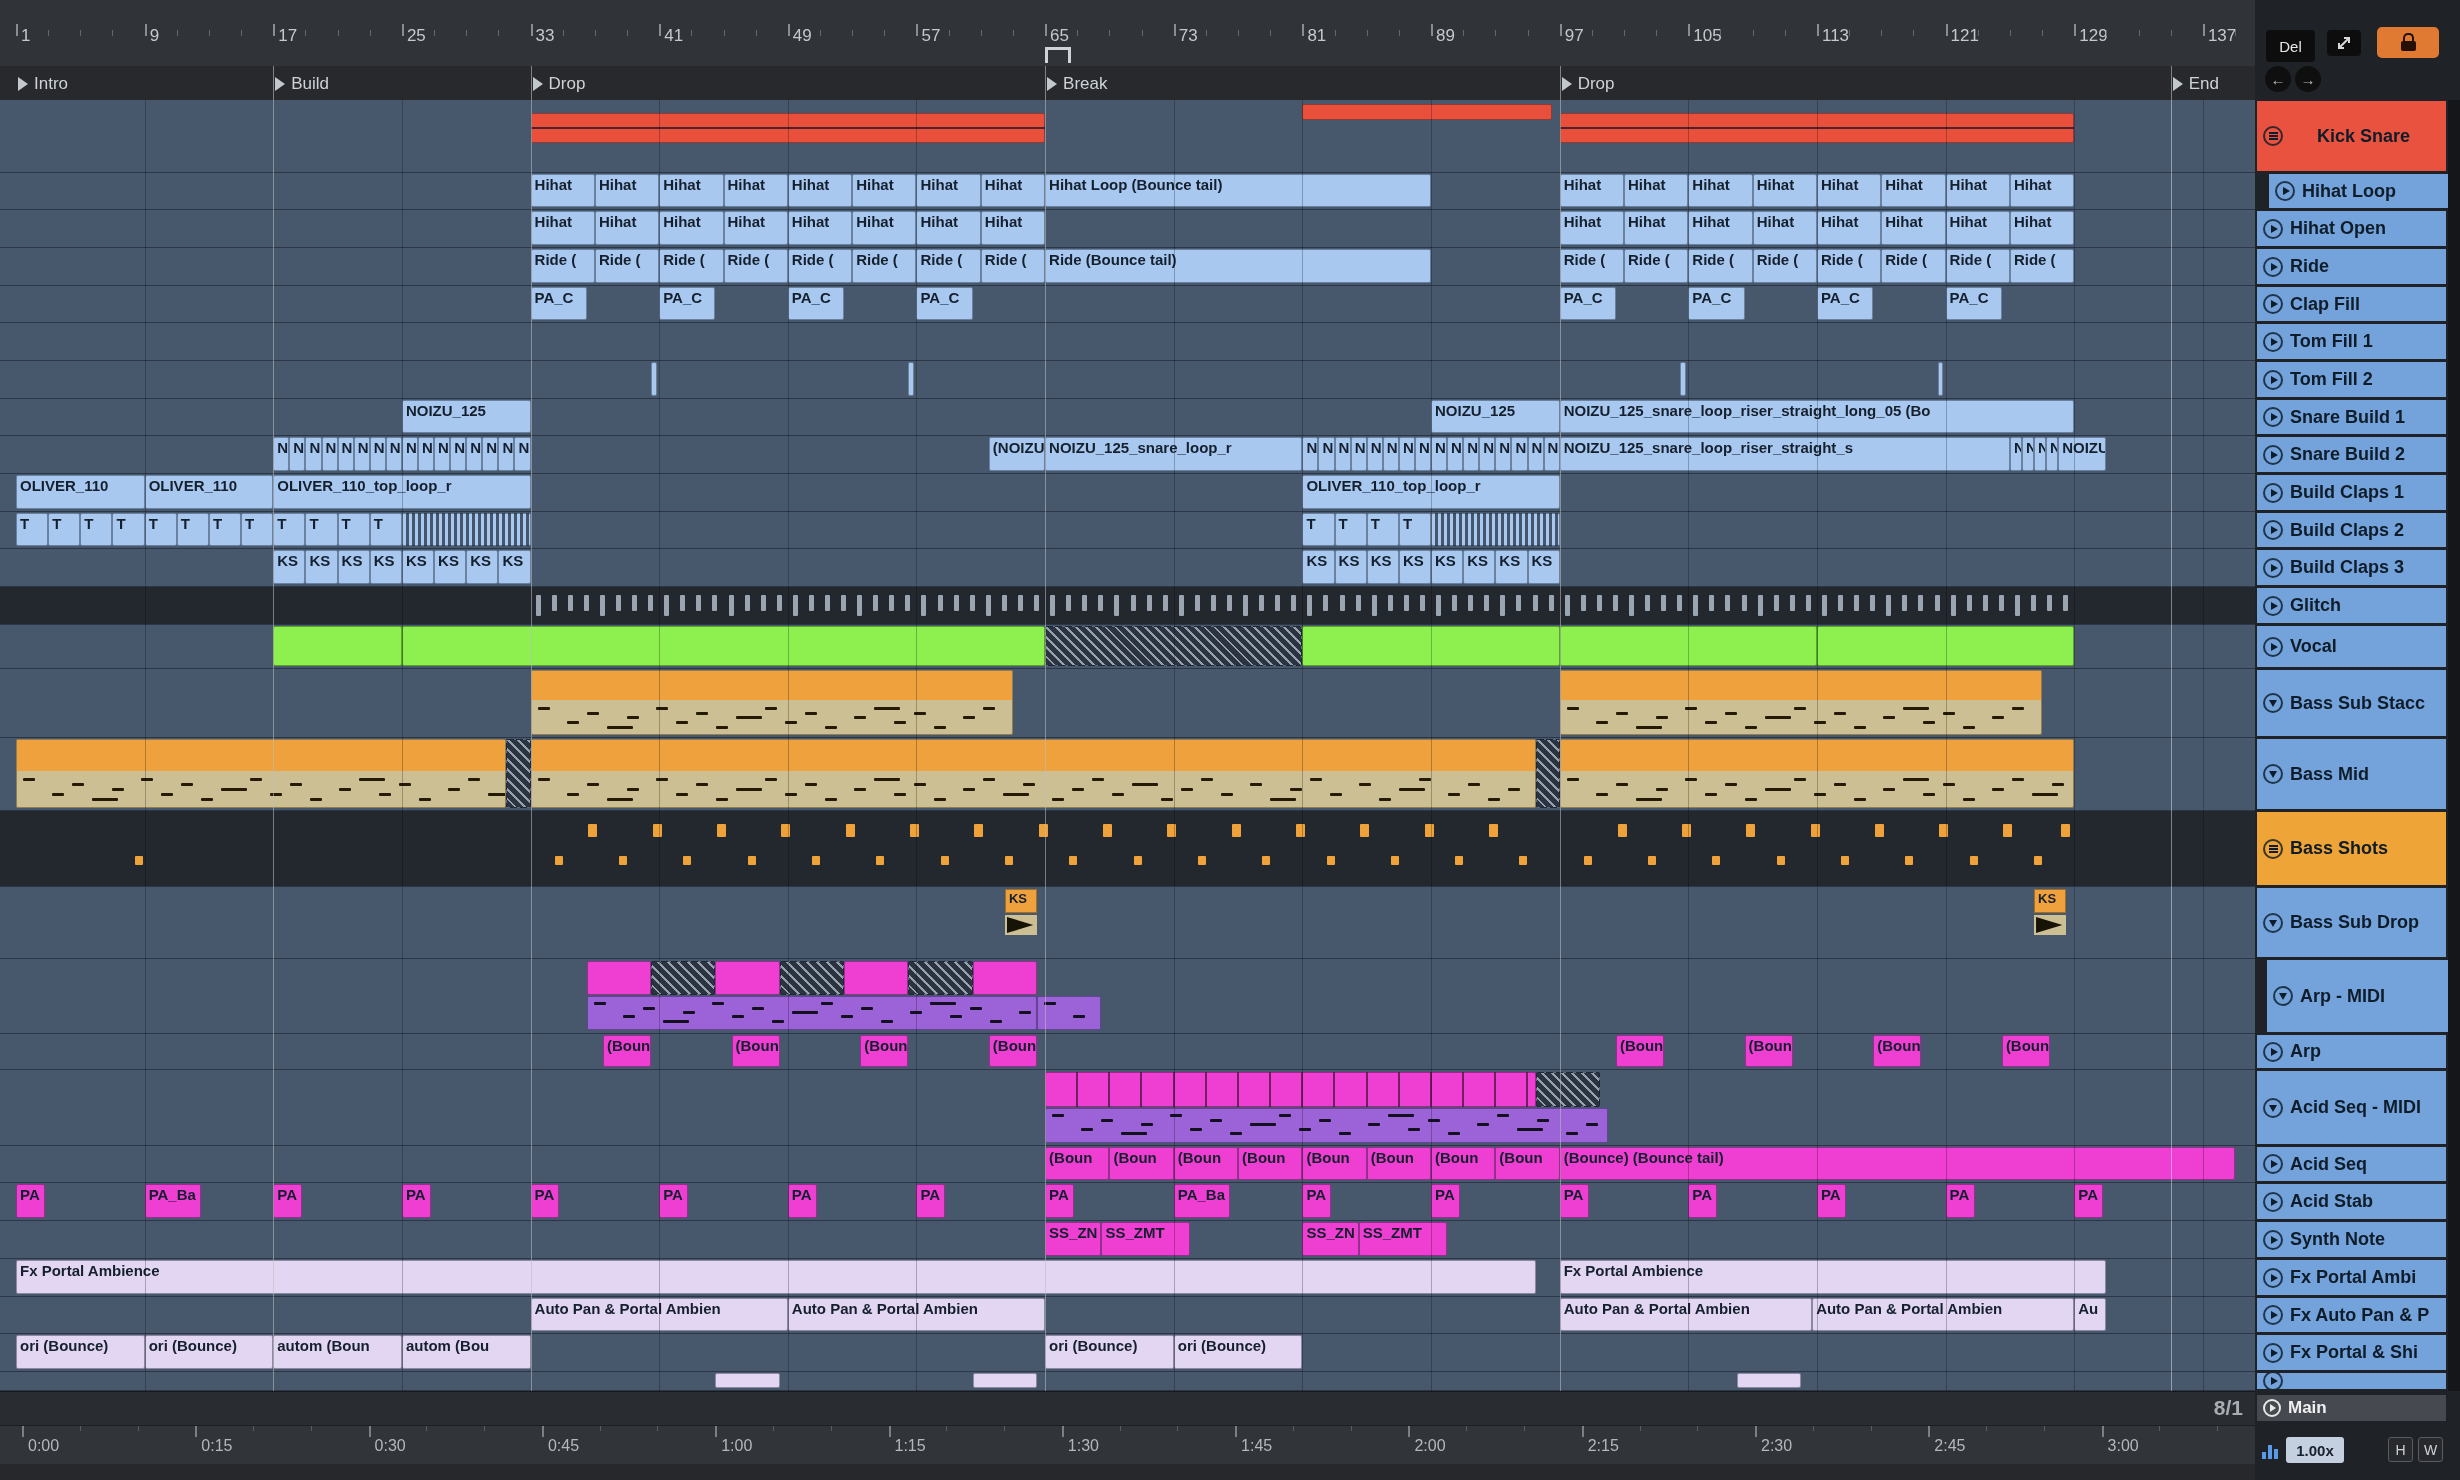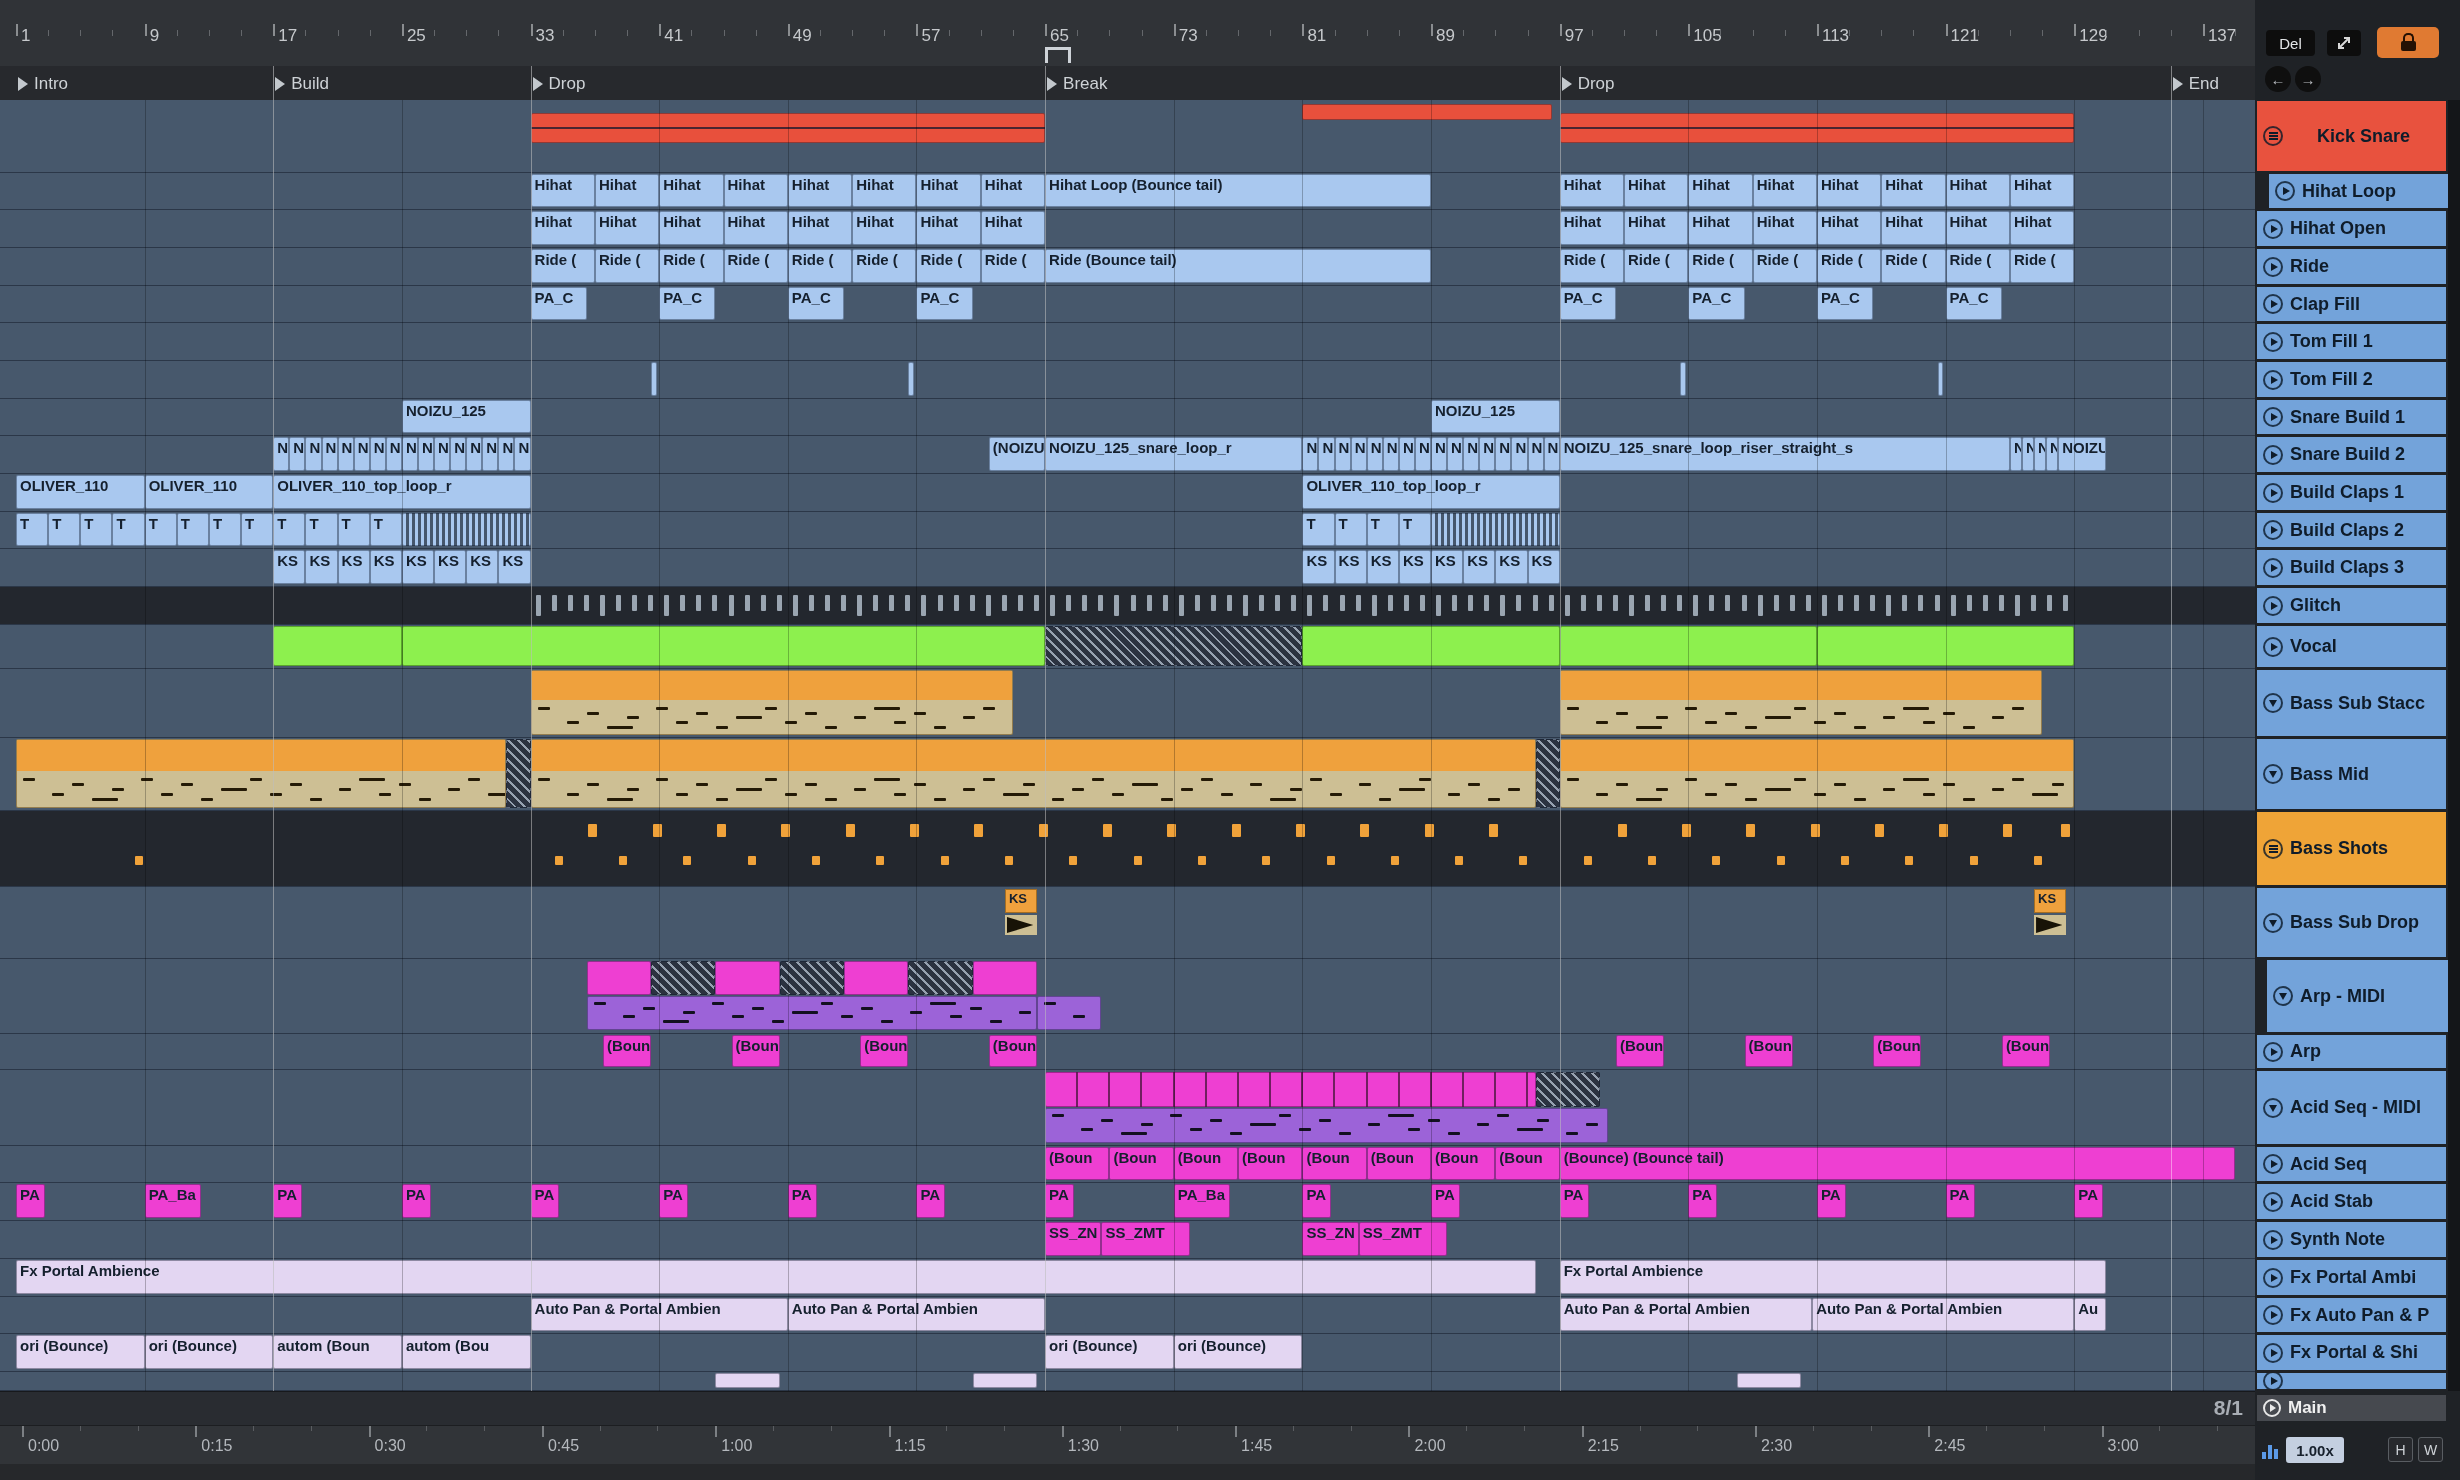--- a/index.html
+++ b/index.html
@@ -67,21 +67,21 @@
   .g.play{width:0;height:0;border-left:7px solid #0f1c2a;border-top:4.5px solid transparent;border-bottom:4.5px solid transparent;margin-left:2px;}
   .g.down{width:0;height:0;border-top:7px solid #0f1c2a;border-left:4.5px solid transparent;border-right:4.5px solid transparent;margin-top:1px;}
   .g.list{width:9px;height:8px;background:repeating-linear-gradient(#0f1c2a 0 1.6px,transparent 1.6px 3.2px);}
   .main-head{position:absolute;left:2px;top:1395px;width:189px;height:26px;background:#46494f;display:flex;align-items:center;gap:7px;padding-left:6px;box-sizing:border-box;}
   .main-head .ic{border-color:#e8e8e8;width:18px;height:18px;min-width:18px;}
   .main-head .g.play{border-left-color:#e8e8e8;border-top-width:4px;border-bottom-width:4px;border-left-width:6px;}
   .main-head .nm{font-size:17px;font-weight:700;color:#f0f0f0;}
   #scrollbar{position:absolute;right:0;top:100px;width:12px;height:1291px;background:#141619;}
   
   .btn{position:absolute;display:flex;align-items:center;justify-content:center;box-sizing:border-box;border-radius:4px;}
-  #del-btn{left:11px;top:30px;width:49px;height:26px;background:#0d0d0d;color:#e4e6e8;font-size:15px;}
+  #del-btn{left:11px;top:30px;width:49px;height:32px;background:#0d0d0d;color:#e4e6e8;font-size:15px;}
   #expand-btn{left:72px;top:30px;width:34px;height:26px;background:#0d0d0d;}
   #lock-btn{left:122px;top:27px;width:62px;height:31px;background:#e07a32;border-radius:5px;}
   .lockg{position:relative;width:15px;height:10px;background:#241104;border-radius:2px;margin-top:7px;}
   .lockg::before{content:"";position:absolute;left:2px;top:-8px;width:7px;height:8px;border:2.5px solid #241104;border-bottom:none;border-radius:5px 5px 0 0;}
   .navc{position:absolute;top:66px;width:26px;height:26px;border-radius:50%;background:#0f0f0f;color:#b9bdc2;font-size:15px;display:flex;align-items:center;justify-content:center;}
   
   #meter-icon{position:absolute;left:7px;top:1443px;width:18px;height:16px;display:flex;align-items:flex-end;gap:2px;}
   #meter-icon i{display:block;width:4px;background:#5b9ae8;}
   #speed-box{left:31px;top:1437px;width:58px;height:26px;background:#c4cfe0;color:#17202c;font-size:15px;font-weight:700;border-radius:3px;}
   .sqbtn{width:25px;height:25px;background:#27292d;border:1px solid #595d62;color:#cfd3d8;font-size:14px;border-radius:3px;top:1437px;}
@@ -405,20 +405,23 @@
           <div class="clip c-a" style="left: 1680.28px; width: 5.628px; top: 1px; height: 34px;"></div>
           <div class="clip c-a" style="left: 1937.56px; width: 5.628px; top: 1px; height: 34px;"></div>
         </div>
         <div class="trow" style="top: 299px; height: 36px;">
           <div class="clip c-a" style="left: 401.92px; width: 128.64px; top: 1px; height: 33px;">
             <span class="lb">NOIZU_125</span>
           </div>
           <div class="clip c-a" style="left: 1431.04px; width: 128.64px; top: 1px; height: 33px;">
             <span class="lb">NOIZU_125</span>
           </div>
+          <div class="clip c-a" style="left: 1559.68px; width: 514.56px; top: 1px; height: 33px;">
+            <span class="lb">NOIZU_125_snare_loop_riser_straight_long_05 (Bo</span>
+          </div>
         </div>
         <div class="trow" style="top: 336px; height: 37px;">
           <div class="clip c-a" style="left: 273.28px; width: 16.08px; top: 1px; height: 34px;">
             <span class="lb">N</span>
           </div>
           <div class="clip c-a" style="left: 289.36px; width: 16.08px; top: 1px; height: 34px;">
             <span class="lb">N</span>
           </div>
           <div class="clip c-a" style="left: 305.44px; width: 16.08px; top: 1px; height: 34px;">
             <span class="lb">N</span>

